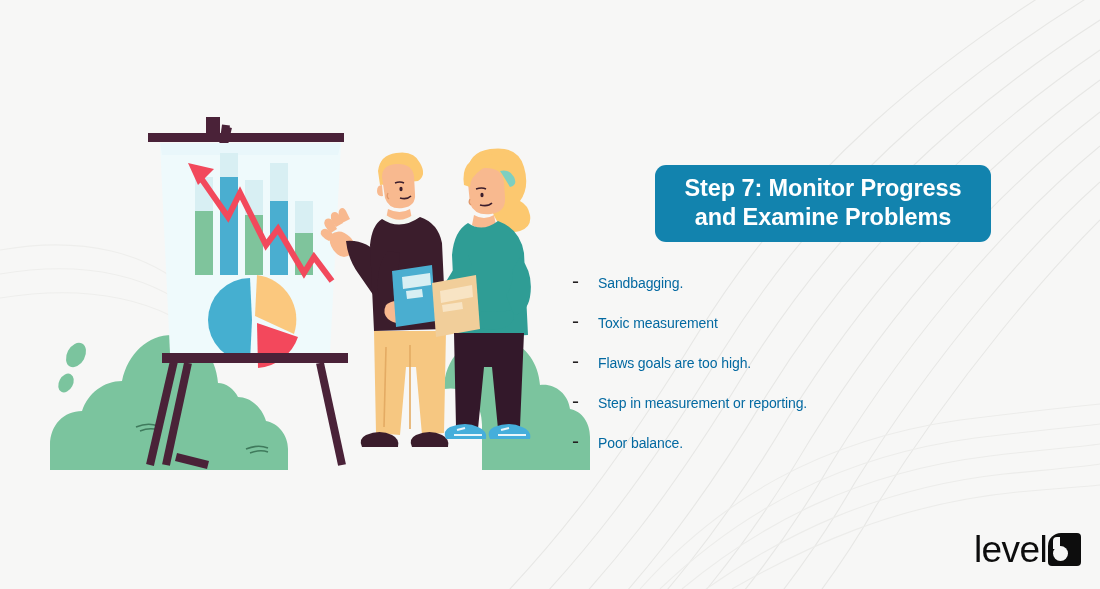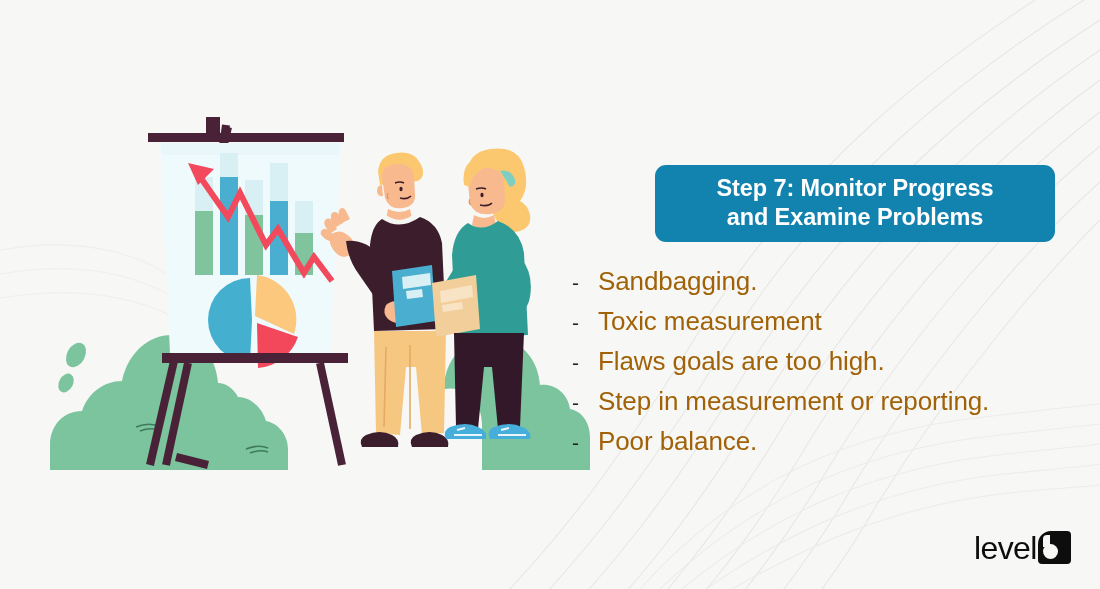--- a/index.html
+++ b/index.html
@@ -34,21 +34,21 @@
     left: 30px;
     top: 105px;
     width: 560px;
     height: 370px;
   }
   
   #title-banner {
     position: absolute;
     left: 655px;
     top: 165px;
-    width: 400px;
+    width: 336px;
     min-height: 64px;
     background: #1283ae;
     border-radius: 11px;
     box-sizing: border-box;
     padding: 9px 14px 11px 14px;
     display: flex;
     align-items: flex-end;
     justify-content: center;
   }
   #title-text {
@@ -73,36 +73,36 @@
     height: 40px;
   }
   .bullet-marker {
     width: 26px;
     flex: 0 0 26px;
     color: #231f20;
     font-size: 21px;
     line-height: 40px;
   }
   .bullet-text {
-    color: #a16207;
-    font-size: 26px;
+    color: #0369a1;
+    font-size: 14px;
     line-height: 40px;
     letter-spacing: -0.1px;
     white-space: nowrap;
   }
   
   #logo {
     position: absolute;
     left: 974px;
     top: 531px;
     display: flex;
     align-items: center;
   }
   #logo-wordmark {
-    font-size: 32px;
+    font-size: 37px;
     color: #0d0d0d;
     letter-spacing: -0.6px;
     line-height: 1;
     font-weight: 400;
   }
   #logo-mark {
     position: relative;
     width: 33px;
     height: 33px;
     margin-left: 1px;

